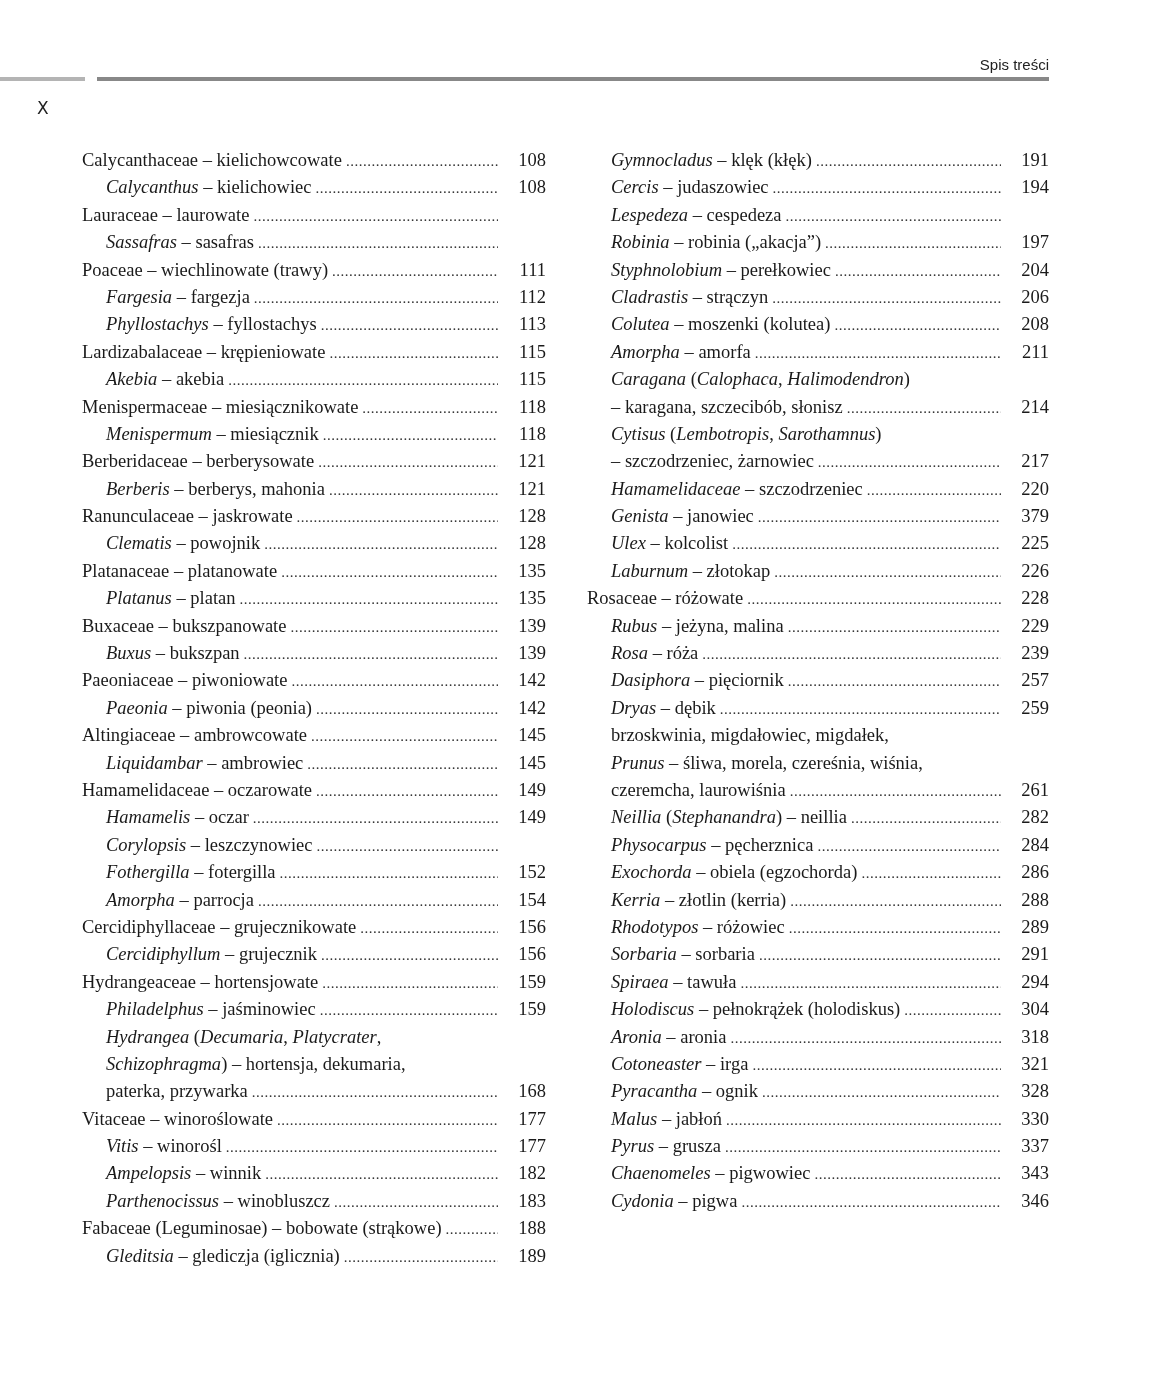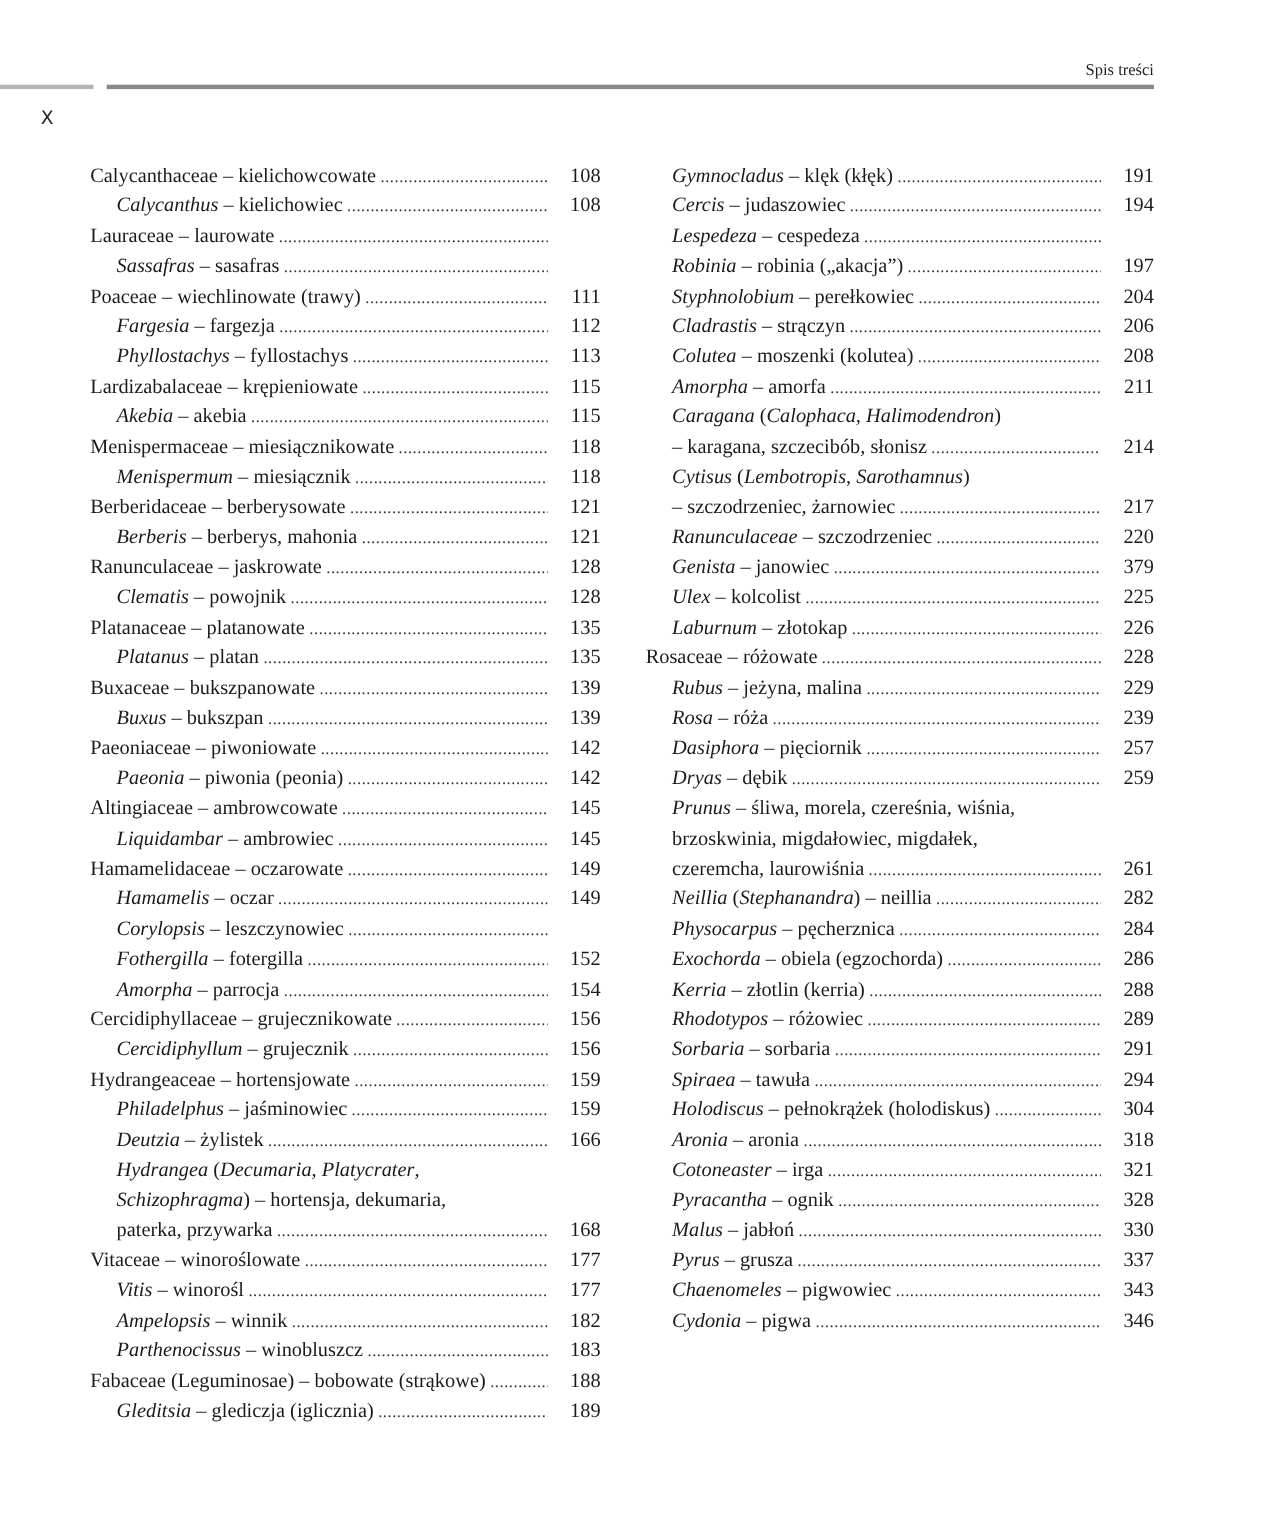--- a/index.html
+++ b/index.html
@@ -1,19 +1,19 @@
 <!DOCTYPE html>
 <html><head>
 <meta charset="utf-8">
 <style>
   html, body { margin: 0; padding: 0; background: #ffffff; }
   body { width: 1162px; height: 1388px; position: relative; overflow: hidden; color: #1a1a1a; }
   .running-head {
     position: absolute; top: 56px; right: 113px;
-    font-family: Liberation Serif, serif; font-size: 15px; color: #222;
+    font-family: Liberation Sans, sans-serif; font-size: 15px; color: #222;
   }
   .rule-left { position: absolute; top: 77px; left: 0; width: 85px; height: 4px; background: #b4b4b4; }
   .rule-main { position: absolute; top: 77px; left: 97px; width: 952px; height: 4px; background: #888888; }
   .folio {
     position: absolute; top: 98px; left: 37px;
     font-family: "DejaVu Sans", sans-serif; font-size: 17px; color: #222;
   }
   .col { position: absolute; top: 147px; }
   .col-left { left: 82px; width: 464px; }
   .col-right { left: 587px; width: 462px; }
@@ -195,25 +195,20 @@
     <div class="row">
       <span class="txt"><span>Hydrangeaceae – hortensjowate</span></span>
       <span class="dots"></span>
       <span class="pg">159</span>
     </div>
     <div class="row indent">
       <span class="txt"><i>Philadelphus</i><span> – jaśminowiec</span></span>
       <span class="dots"></span>
       <span class="pg">159</span>
     </div>
-    <div class="row indent">
-      <span class="txt"><i>Deutzia</i><span> – żylistek</span></span>
-      <span class="dots"></span>
-      <span class="pg">166</span>
-    </div>
     <div class="row indent cont">
       <span class="txt"><i>Hydrangea</i><span> (</span><i>Decumaria</i><span>, </span><i>Platycrater</i><span>,</span></span>
       <span class="dots"></span>
       <span class="pg"></span>
     </div>
     <div class="row indent cont">
       <span class="txt"><i>Schizophragma</i><span>) – hortensja, dekumaria,</span></span>
       <span class="dots"></span>
       <span class="pg"></span>
     </div>
@@ -308,21 +303,21 @@
       <span class="txt"><i>Cytisus</i><span> (</span><i>Lembotropis</i><span>, </span><i>Sarothamnus</i><span>)</span></span>
       <span class="dots"></span>
       <span class="pg"></span>
     </div>
     <div class="row indent">
       <span class="txt"><span>– szczodrzeniec, żarnowiec</span></span>
       <span class="dots"></span>
       <span class="pg">217</span>
     </div>
     <div class="row indent">
-      <span class="txt"><i>Ranunculaceae</i><span> – szczodrzeniec</span></span>
+      <span class="txt"><i>Hamamelidaceae</i><span> – szczodrzeniec</span></span>
       <span class="dots"></span>
       <span class="pg">220</span>
     </div>
     <div class="row indent">
       <span class="txt"><i>Genista</i><span> – janowiec</span></span>
       <span class="dots"></span>
       <span class="pg">379</span>
     </div>
     <div class="row indent">
       <span class="txt"><i>Ulex</i><span> – kolcolist</span></span>
@@ -353,26 +348,26 @@
       <span class="txt"><i>Dasiphora</i><span> – pięciornik</span></span>
       <span class="dots"></span>
       <span class="pg">257</span>
     </div>
     <div class="row indent">
       <span class="txt"><i>Dryas</i><span> – dębik</span></span>
       <span class="dots"></span>
       <span class="pg">259</span>
     </div>
     <div class="row indent cont">
+      <span class="txt"><span>brzoskwinia, migdałowiec, migdałek,</span></span>
+      <span class="dots"></span>
+      <span class="pg"></span>
+    </div>
+    <div class="row indent cont">
       <span class="txt"><i>Prunus</i><span> – śliwa, morela, czereśnia, wiśnia,</span></span>
-      <span class="dots"></span>
-      <span class="pg"></span>
-    </div>
-    <div class="row indent cont">
-      <span class="txt"><span>brzoskwinia, migdałowiec, migdałek,</span></span>
       <span class="dots"></span>
       <span class="pg"></span>
     </div>
     <div class="row indent">
       <span class="txt"><span>czeremcha, laurowiśnia</span></span>
       <span class="dots"></span>
       <span class="pg">261</span>
     </div>
     <div class="row indent">
       <span class="txt"><i>Neillia</i><span> (</span><i>Stephanandra</i><span>) – neillia</span></span>

